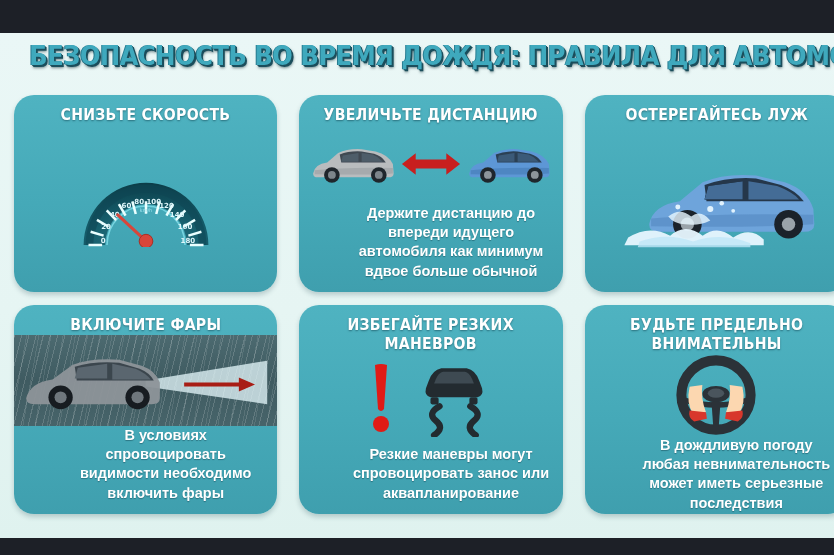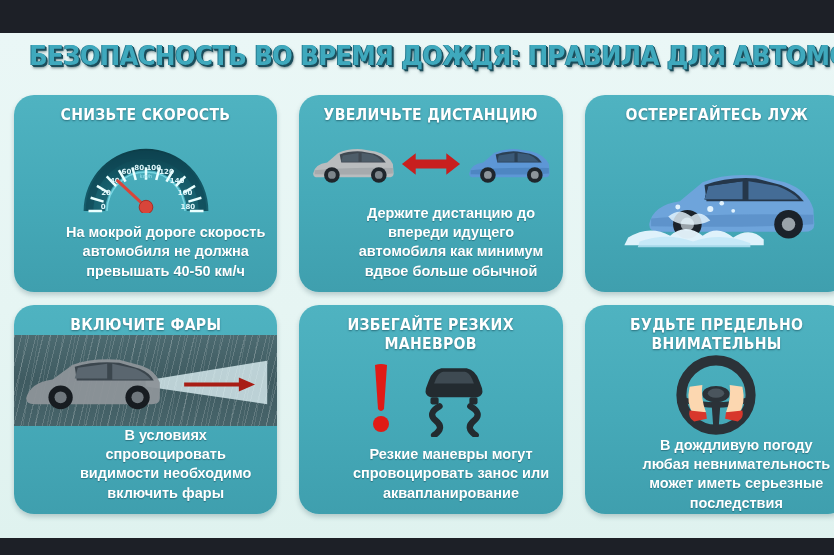--- a/index.html
+++ b/index.html
@@ -127,21 +127,20 @@
               <text x="110" y="62">160</text>
               <text x="113" y="76">180</text>
               <text x="116" y="76" opacity="0">200</text>
             </g>
             <text x="70" y="44" fill="#9fe4ef" font-family="DejaVu Sans, sans-serif" font-size="5" text-anchor="middle">km/h</text>
             <line x1="70" y1="74" x2="41" y2="47" stroke="#d8453a" stroke-width="3.2" stroke-linecap="round"></line>
             <circle cx="70" cy="74" r="7" fill="#d8453a"></circle>
             <circle cx="70" cy="74" r="7" fill="none" stroke="#a82d24" stroke-width="1"></circle>
           </svg>
         </div>
-        <div class="card-body">На мокрой дороге скорость автомобиля не должна превышать 40-50 км/ч</div>
       </div>
 
       <div class="card">
         <div class="card-head">УВЕЛИЧЬТЕ ДИСТАНЦИЮ</div>
         <div class="card-art">
           <div class="dist-wrap">
             <svg width="86" height="44" viewBox="0 0 110 56">
               <path d="M4 40 Q6 28 22 26 L36 14 Q48 8 66 9 L84 12 Q100 16 106 28 L107 40 Q107 45 100 45 L10 45 Q4 45 4 40 Z" fill="#b9bcbe"></path>
               <path d="M38 16 Q50 11 66 12 L82 15 Q92 18 97 26 L40 26 Z" fill="#2a3540" opacity=".85"></path>
               <path d="M42 17 L62 14 L62 25 L40 25 Z" fill="#4e5d69"></path>

